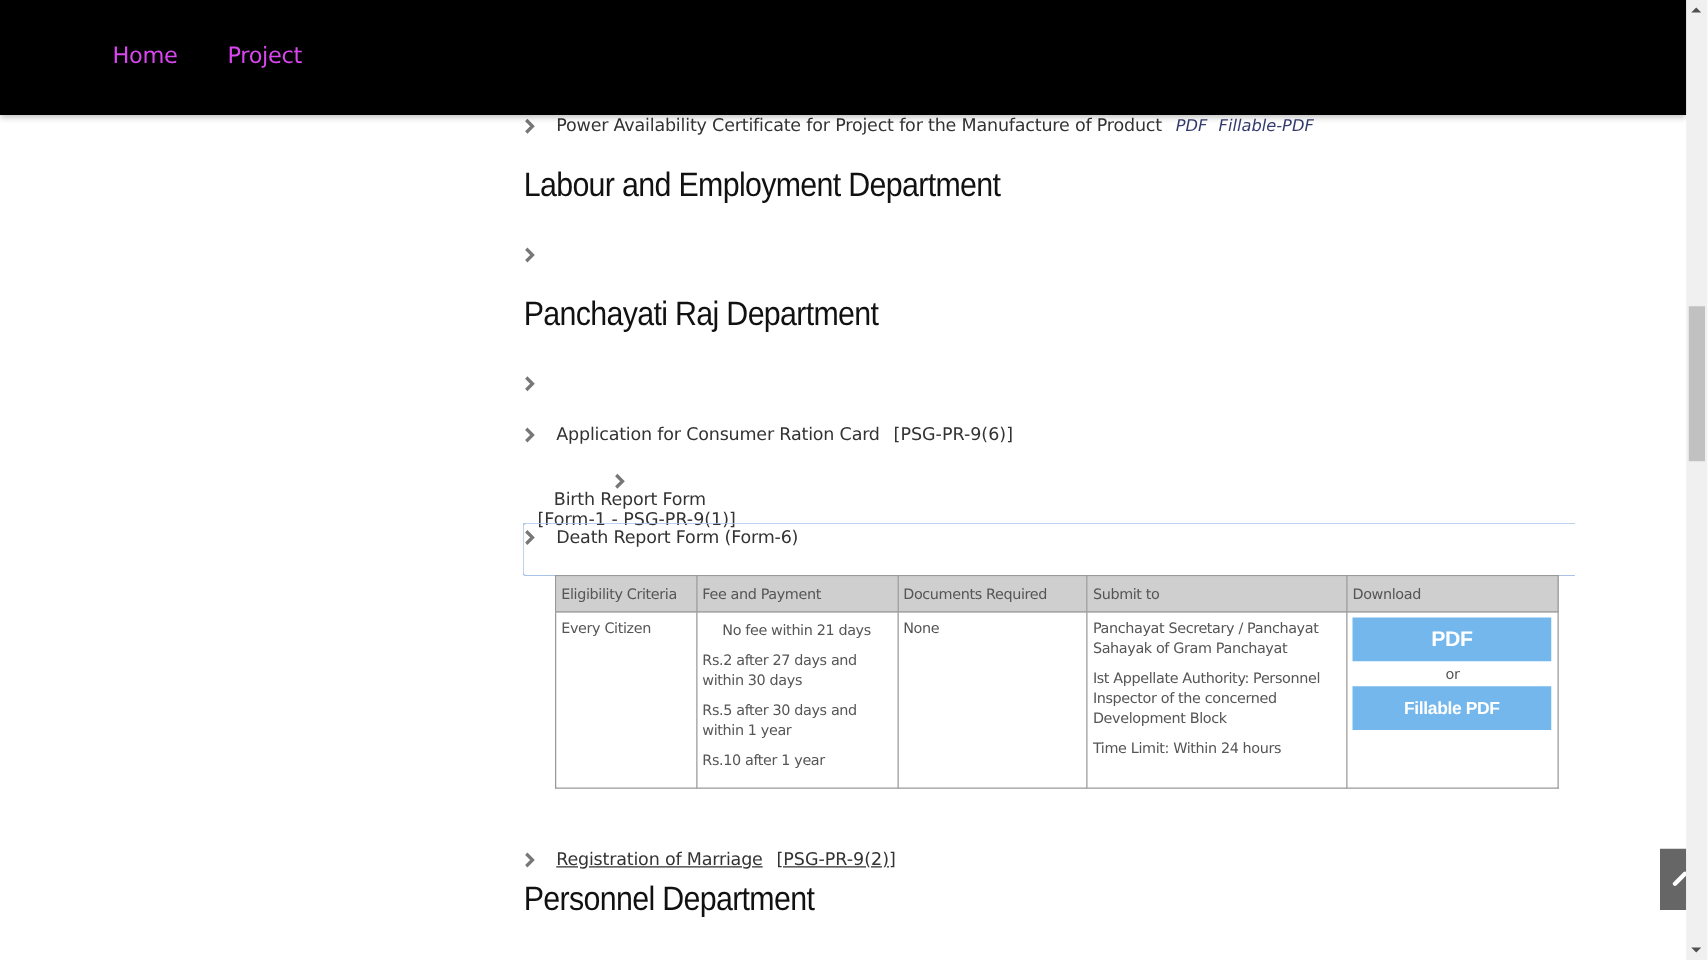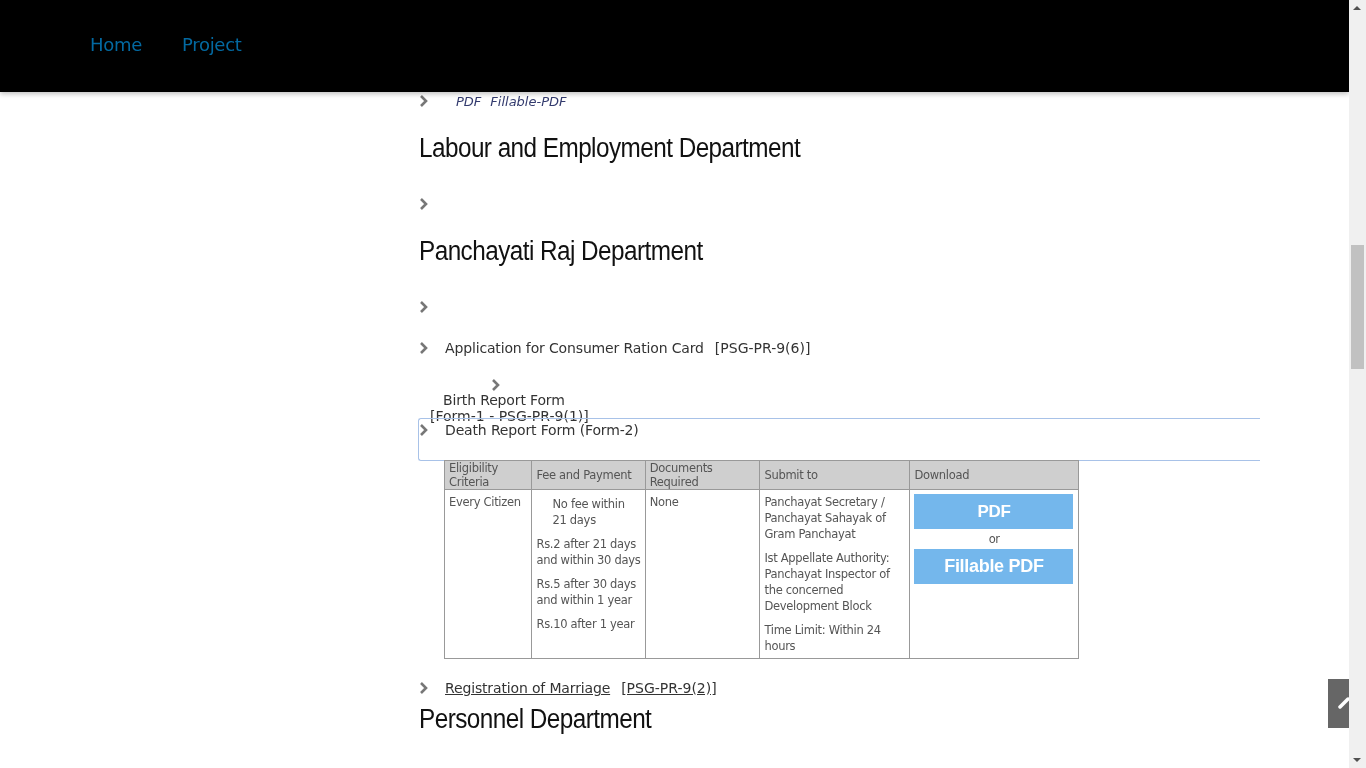--- a/index.html
+++ b/index.html
@@ -5,21 +5,21 @@
     * { box-sizing: border-box; margin: 0; padding: 0; }
     html, body { width: 1366px; height: 768px; overflow: hidden; background: #ffffff; }
     body { font-family: "Liberation Sans", "DejaVu Sans", sans-serif; color: #333; position: relative; }
 
     .topbar {
       position: absolute; left: 0; top: 0; width: 1349px; height: 92px;
       background: #000000; z-index: 10;
       box-shadow: 0 2px 5px rgba(0,0,0,0.25);
     }
     .topbar .nav-link {
-      position: absolute; top: 34px; color: #0369a1; font-size: 18px;
+      position: absolute; top: 34px; color: #d946ef; font-size: 18px;
       text-decoration: none; font-family: "DejaVu Sans", sans-serif; letter-spacing: -0.3px;
     }
     .nav-home { left: 90px; }
     .nav-contacts { left: 182px; }
 
     .content { position: absolute; left: 419px; top: 0; width: 860px; }
 
     .item {
       position: absolute; left: 0; height: 22px; display: flex; align-items: center;
       font-family: "DejaVu Sans", sans-serif; font-size: 14px; color: #333; white-space: nowrap;
@@ -37,21 +37,21 @@
       font-size: 27px; color: #111; font-weight: normal; letter-spacing: -0.6px;
       transform: scaleX(0.9); transform-origin: left center; white-space: nowrap;
     }
 
     .expanded-box {
       position: absolute; left: -1px; top: 418px; width: 842px; height: 43px;
       border: 1.5px solid #a8c2e8; border-right: none; border-radius: 3px 0 0 3px;
     }
 
     .detail-table {
-      position: absolute; left: 25px; top: 460px; width: 635px;
+      position: absolute; left: 25px; top: 460px; width: 803px;
       border-collapse: collapse; font-family: "DejaVu Sans", sans-serif;
       font-size: 11.5px; color: #555; letter-spacing: -0.3px;
     }
     .detail-table th {
       background: #cfcfcf; font-weight: normal; text-align: left; height: 29px;
       padding: 0 4px; border: 1px solid #999; color: #555;
     }
     .detail-table td {
       vertical-align: top; padding: 4px 4px; border: 1px solid #999; height: 141px;
       line-height: 16px;
@@ -59,21 +59,21 @@
     .detail-table td p { margin-bottom: 8px; }
     .detail-table td p:last-child { margin-bottom: 0; }
     .detail-table td.fee p:first-child { margin-top: 2px; padding-left: 16px; }
 
     .dl-btn {
       display: block; width: 159px; background: #74b7ec; color: #ffffff;
       text-align: center; font-family: "Liberation Sans", sans-serif; font-weight: bold;
       text-decoration: none; font-size: 17px; letter-spacing: -0.3px;
     }
     .dl-pdf { height: 35px; line-height: 35px; margin-top: 0; }
-    .dl-fill { height: 35px; line-height: 35px; font-size: 18px; }
+    .dl-fill { height: 35px; line-height: 35px; font-size: 14px; }
     .dl-or { text-align: center; font-size: 11.5px; color: #555; height: 20px; line-height: 20px; }
 
     .scroll-top-btn {
       position: absolute; left: 1328px; top: 679px; width: 21px; height: 49px;
       background: #666666; z-index: 5; overflow: hidden;
     }
 
     .scrollbar {
       position: absolute; left: 1349px; top: 0; width: 17px; height: 768px; background: #f0f0f0; z-index: 20;
     }
@@ -96,20 +96,21 @@
 </header>
 
 <main class="content">
 
   <div class="item" style="top:90px;">
     <span class="chev">
       <svg width="10" height="14" viewBox="0 0 10 14">
           <path d="M2 2 L7 7 L2 12" stroke="#777" stroke-width="2.6" fill="none"></path>
         </svg>
     </span>
+    <span class="label">Power Availability Certificate for Project for the Manufacture of Product</span>
     <a class="link-italic">PDF</a>
     <a class="link-italic" style="margin-left:9px;">Fillable-PDF</a>
   </div>
 
   <h2 class="dept-heading" style="top:133px;">Labour and Employment Department</h2>
 
   <div class="item" style="top:193px;">
     <span class="chev">
       <svg width="10" height="14" viewBox="0 0 10 14">
           <path d="M2 2 L7 7 L2 12" stroke="#777" stroke-width="2.6" fill="none"></path>
@@ -147,21 +148,21 @@
     <span class="code">[Form-1 - PSG-PR-9(1)]</span>
   </div>
 
   <div class="expanded-box"></div>
   <div class="item" style="top:419px;">
     <span class="chev">
       <svg width="10" height="14" viewBox="0 0 10 14">
           <path d="M2 2 L7 7 L2 12" stroke="#777" stroke-width="2.6" fill="none"></path>
         </svg>
     </span>
-    <span class="label">Death Report Form (Form-2)</span>
+    <span class="label">Death Report Form (Form-6)</span>
   </div>
 
   <table class="detail-table">
     <colgroup>
       <col style="width:113px">
       <col style="width:161px">
       <col style="width:152px">
       <col style="width:208px">
       <col style="width:169px">
     </colgroup>
@@ -172,28 +173,28 @@
         <th>Documents Required</th>
         <th>Submit to</th>
         <th>Download</th>
       </tr>
     </thead>
     <tbody>
       <tr>
         <td>Every Citizen</td>
         <td class="fee">
           <p>No fee within 21 days</p>
-          <p>Rs.2 after 21 days and within 30 days</p>
+          <p>Rs.2 after 27 days and within 30 days</p>
           <p>Rs.5 after 30 days and within 1 year</p>
           <p>Rs.10 after 1 year</p>
         </td>
         <td>None</td>
         <td>
           <p>Panchayat Secretary / Panchayat Sahayak of Gram Panchayat</p>
-          <p>Ist Appellate Authority: Panchayat Inspector of the concerned Development Block</p>
+          <p>Ist Appellate Authority: Personnel Inspector of the concerned Development Block</p>
           <p>Time Limit: Within 24 hours</p>
         </td>
         <td>
           <a class="dl-btn dl-pdf">PDF</a>
           <div class="dl-or">or</div>
           <a class="dl-btn dl-fill">Fillable PDF</a>
         </td>
       </tr>
     </tbody>
   </table>

